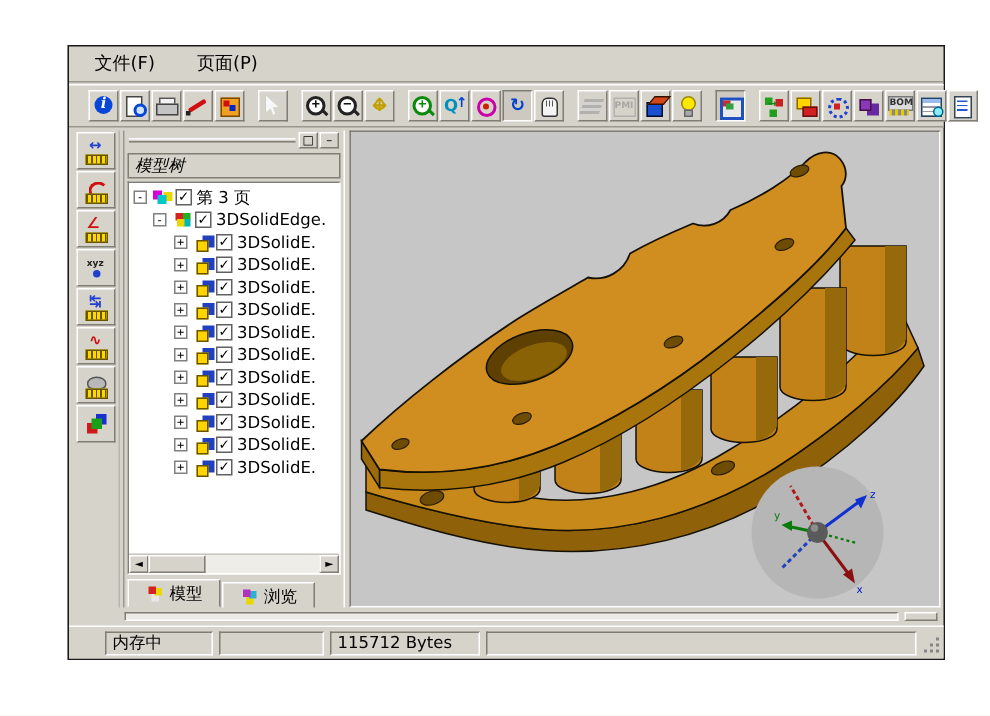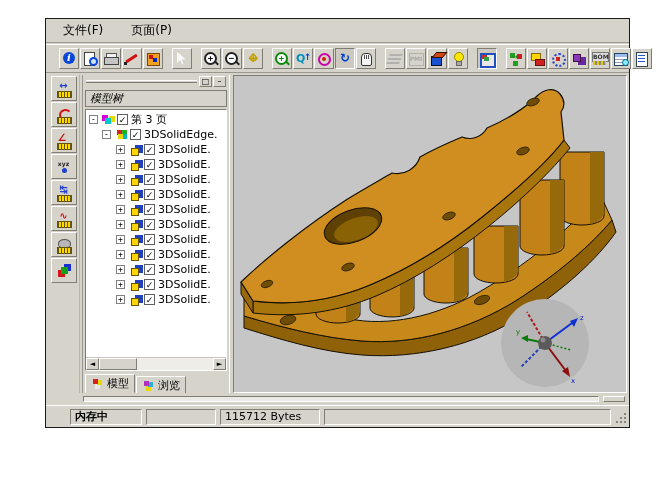--- a/index.html
+++ b/index.html
@@ -1,18 +1,18 @@
 <!DOCTYPE html>
 <html><head>
 <meta charset="utf-8">
 <style>
   html,body{margin:0;padding:0;background:#fff;}
   *{box-sizing:border-box;}
   #stage{position:relative;width:660px;height:477px;background:#ffffff;font-family:"DejaVu Sans",sans-serif;overflow:hidden;}
-  #appwin{position:absolute;left:45px;top:18px;width:585px;height:410px;background:#d6d3ca;border:1px solid #1a1a1a;}
+  #appwin{position:absolute;left:45px;top:30px;width:585px;height:410px;background:#d6d3ca;border:1px solid #1a1a1a;}
 
   
   .menubar{position:absolute;left:0;top:0;right:0;height:24px;display:flex;align-items:center;padding-left:14px;gap:22px;
            border-bottom:1px solid #9a978e;font-size:12px;color:#000;}
   .menuitem{padding:2px 3px;cursor:default;}
 
   
   .toolbar{position:absolute;left:0;top:25px;right:0;height:29px;display:flex;align-items:center;padding-left:13px;
            border-top:1px solid #fff;border-bottom:1px solid #9a978e;background:#d6d3ca;}
   .tbtn{width:20px;height:21px;margin-right:1px;background:#d6d3ca;border:1px solid;border-color:#fff #807d74 #807d74 #fff;
@@ -117,21 +117,21 @@
   .ic13{width:13px;height:13px;position:relative;flex:0 0 auto;display:block;}
   .ic13::before{content:"";position:absolute;}
   .t-page::before{left:4px;top:5px;width:6px;height:6px;background:#00c8c8;box-shadow:-3px -3px 0 #d800d8,4px -2px 0 #e8d800;}
   .t-asm::before{left:4px;top:6px;width:5px;height:5px;background:#e8d800;box-shadow:4px 0 0 #00b8b8,-1px -4px 0 #d82020,4px -4px 0 #20b020;}
   .t-part::before{left:3px;top:5px;width:6px;height:6px;background:#ffd400;border:1px solid #665500;box-shadow:4px -3px 0 #2040c0;}
   .hscroll{height:13px;display:flex;align-items:stretch;border-top:1px solid #c8c5bc;background:#efede8;}
   .harrow{width:13px;background:#d6d3ca;border:1px solid;border-color:#fff #807d74 #807d74 #fff;
           font:7px/11px "DejaVu Sans",sans-serif;text-align:center;color:#000;flex:0 0 auto;}
   .hthumb{width:38px;background:#d6d3ca;border:1px solid;border-color:#fff #807d74 #807d74 #fff;flex:0 0 auto;}
   .tabs{height:20px;display:flex;align-items:flex-end;padding-left:2px;gap:1px;}
-  .tab{height:17px;display:flex;align-items:center;gap:3px;padding:0 5px;font-size:11px;background:#d6d3ca;
+  .tab{height:17px;display:flex;align-items:center;gap:3px;padding:0 11px;font-size:11px;background:#d6d3ca;
        border:1px solid #807d74;border-bottom:none;border-top-color:#fff;border-left-color:#fff;color:#000;}
   .tab.active{height:19px;border-bottom:1px solid #d6d3ca;}
   .ti{width:13px;height:13px;position:relative;display:block;}
   .ti::before{content:"";position:absolute;}
   .t-model::before{left:2px;top:2px;width:5px;height:5px;background:#d82020;box-shadow:4px 1px 0 #e8d800,2px 5px 0 #e8e8e8;}
   .t-browse::before{left:2px;top:2px;width:5px;height:5px;background:#b030c0;box-shadow:4px 1px 0 #30b0d0,2px 5px 0 #e8d800;}
 
   
   .viewport{position:absolute;left:187px;top:56px;right:2px;bottom:34px;background:#c6c6c6;
             border:1px solid;border-color:#807d74 #fff #fff #807d74;overflow:hidden;}
@@ -140,21 +140,21 @@
   
   .bstrip{position:absolute;left:36px;right:2px;bottom:22px;height:11px;background:#d6d3ca;}
   .bstrip .chan{position:absolute;left:1px;right:28px;top:2px;height:6px;background:#eceae4;
                 border:1px solid;border-color:#807d74 #fff #fff #807d74;}
   .bstrip .chan2{position:absolute;right:2px;width:22px;top:2px;height:6px;background:#d6d3ca;
                 border:1px solid;border-color:#fff #807d74 #807d74 #fff;}
   .statusbar{position:absolute;left:0;right:0;bottom:0;height:22px;background:#d6d3ca;border-top:1px solid #fff;
              display:flex;align-items:center;padding:0 18px 0 24px;gap:4px;}
   .scell{height:16px;border:1px solid;border-color:#807d74 #fff #fff #807d74;background:#d6d3ca;
          font-size:11px;line-height:14px;padding-left:4px;color:#000;overflow:hidden;white-space:nowrap;}
-  .sc1{width:72px;font-weight:bold;} .sc2{width:70px;} .sc3{width:100px;} .sc4{flex:1;}
+  .sc1{width:72px;} .sc2{width:70px;} .sc3{width:100px;} .sc4{flex:1;}
   .grip{position:absolute;right:2px;bottom:3px;width:13px;height:13px;}
   .grip::before{content:"";position:absolute;right:1px;bottom:1px;width:2px;height:2px;background:#858585;
         box-shadow:0 -4px #858585,0 -8px #858585,-4px 0 #858585,-4px -4px #858585,-8px 0 #858585;}
 </style>
 </head>
 <body>
 
 <div id="stage">
   <div id="appwin">
 

